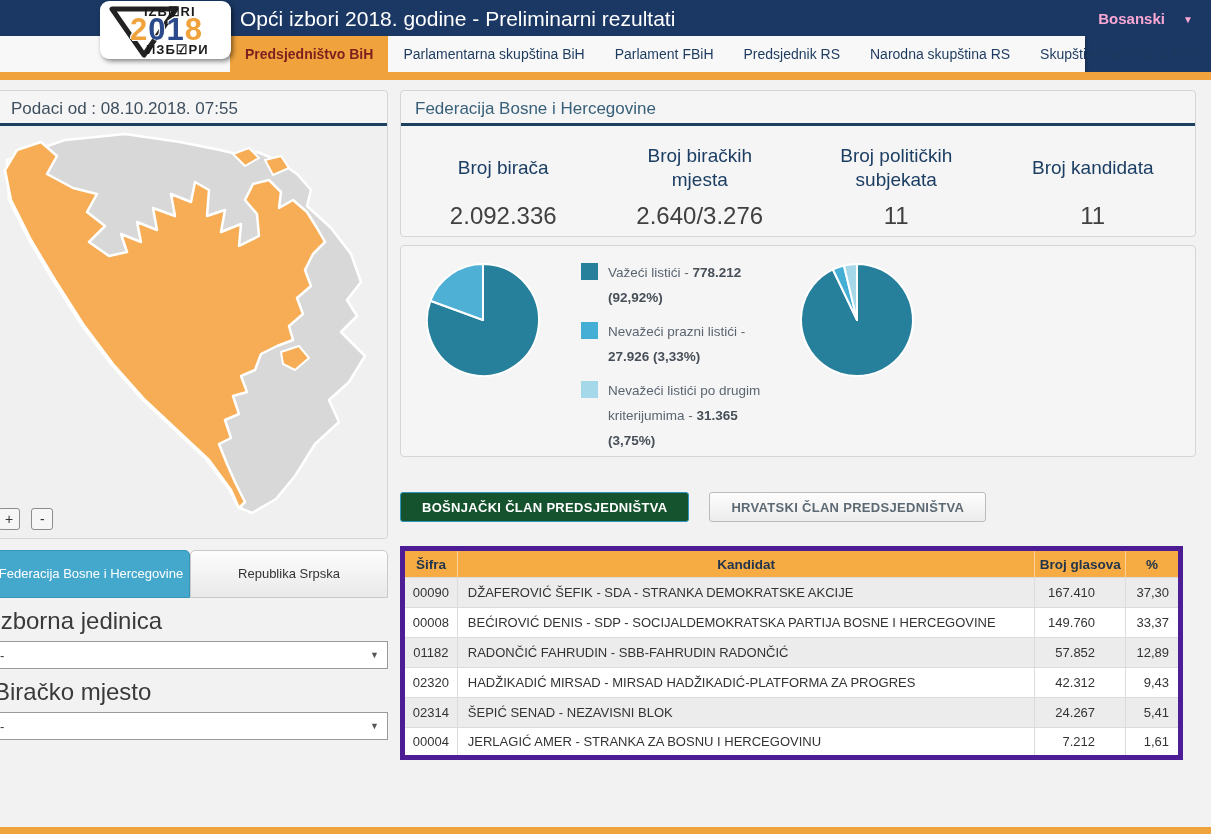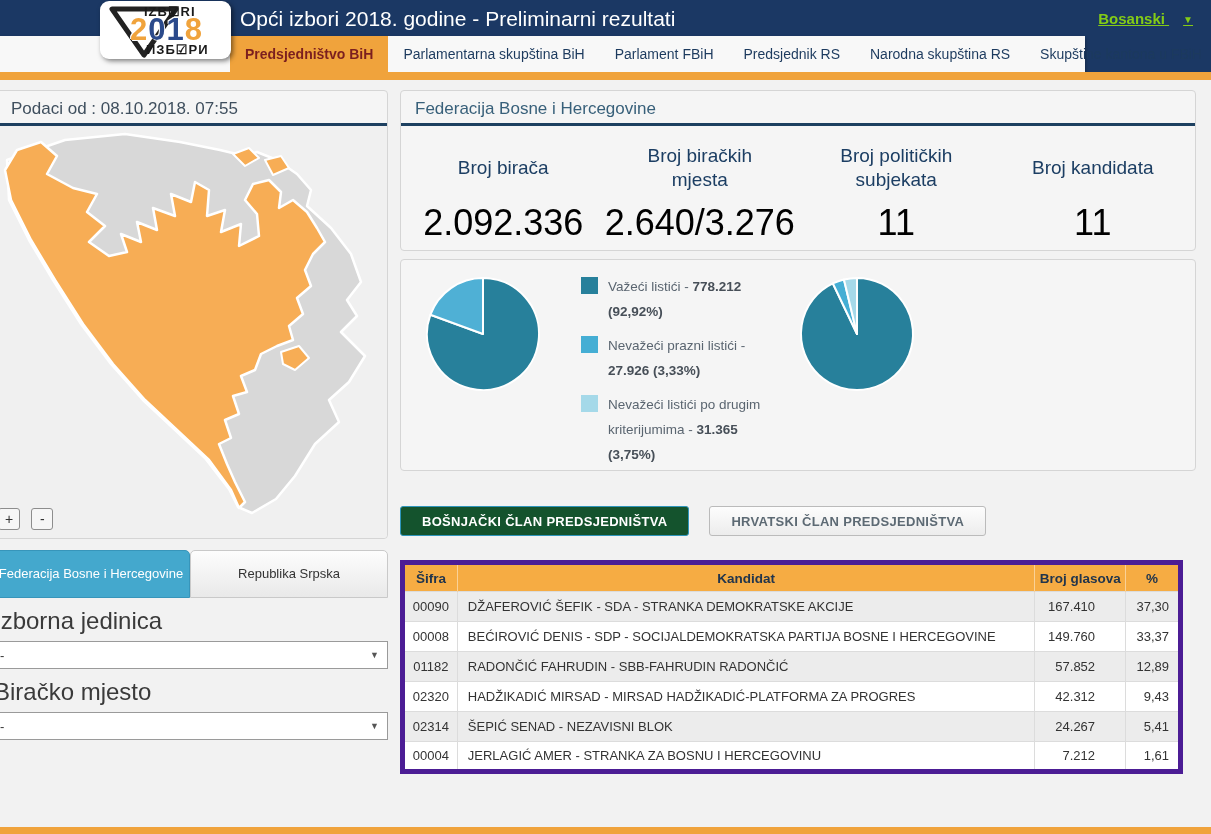--- a/index.html
+++ b/index.html
@@ -8,21 +8,21 @@
     font-family:"Liberation Sans", sans-serif;
     background:#f2f2f2;
     position:relative;
     overflow:hidden;
   }
   
   .topbar { position:absolute; left:0; top:0; width:1211px; height:72px; background:#1b3864; }
   .navzone { position:absolute; left:0; top:36px; width:1085px; height:36px;
              background:#f8f8f8; box-shadow:0 3px 4px rgba(0,0,0,.45); }
   .page-title { position:absolute; left:240px; top:7px; color:#fff; font-size:21px; }
-  .lang-box { position:absolute; right:18px; top:10px; color:#84cc16; font-size:15px; font-weight:bold; cursor:pointer;text-decoration:underline; }
+  .lang-box { position:absolute; right:18px; top:10px; color:#f9a8d4; font-size:15px; font-weight:bold; cursor:pointer; }
   .lang-box .caret { font-size:10px; margin-left:14px; vertical-align:1px; }
   .accent-bar { position:absolute; left:0; width:1211px; height:8px; background:#f0a33c; }
   .accent-top { top:72px; }
   .accent-bottom { bottom:0; height:7px; }
   
   .logo { position:absolute; left:100px; top:1px; width:131px; height:58px; background:#fff;
           border-radius:9px; box-shadow:2px 2px 5px rgba(0,0,0,.5); overflow:hidden; }
   .logo svg { position:absolute; left:4px; top:2px; }
   .logo .l-top { position:absolute; left:44px; top:3px; font-size:13px; font-weight:bold; color:#1a1a1a; letter-spacing:1px; }
   .logo .l-year { position:absolute; left:30px; top:11px; font-size:31px; font-weight:bold; letter-spacing:1px;
@@ -50,21 +50,21 @@
   .select { position:relative; height:28px; background:#fff; border:1px solid #9a9a9a; cursor:pointer; }
   .select .select-value { position:absolute; left:7px; top:6px; font-size:13px; color:#333; }
   .select .select-caret { position:absolute; right:8px; top:8px; font-size:9px; color:#555; }
   
   .right-col { position:absolute; left:400px; top:90px; width:796px; }
   .entity-head { height:35px; line-height:35px; padding-left:14px; font-size:17px; color:#38607a;
                  border-bottom:3px solid #1d4060; border-radius:4px 4px 0 0; }
   .stats-row { display:flex; padding:16px 4px 6px 4px; }
   .stat { flex:1; text-align:center; }
   .stat-label { font-size:19px; color:#1c3e63; min-height:52px; display:flex; align-items:center; justify-content:center; line-height:1.25; padding:0 18px; }
-  .stat-value { font-size:36px; color:#000000; margin-top:8px; }
+  .stat-value { font-size:24px; color:#404040; margin-top:8px; }
   .charts-panel { margin-top:8px; height:212px; }
   .charts-row { display:flex; align-items:flex-start; padding:14px 6px; }
   .legend { width:200px; margin-left:10px; }
   .legend-item { display:flex; margin-bottom:9px; }
   .legend-marker { width:17px; height:17px; flex:0 0 17px; margin:3px 10px 0 0; }
   .legend-text { font-size:13.5px; color:#5a6570; line-height:25px; }
   .legend-text b { color:#474f58; }
   .pie { margin-left:16px; margin-right:28px; flex:0 0 120px; }
   
   .race-btns { margin-top:35px; display:flex; }

